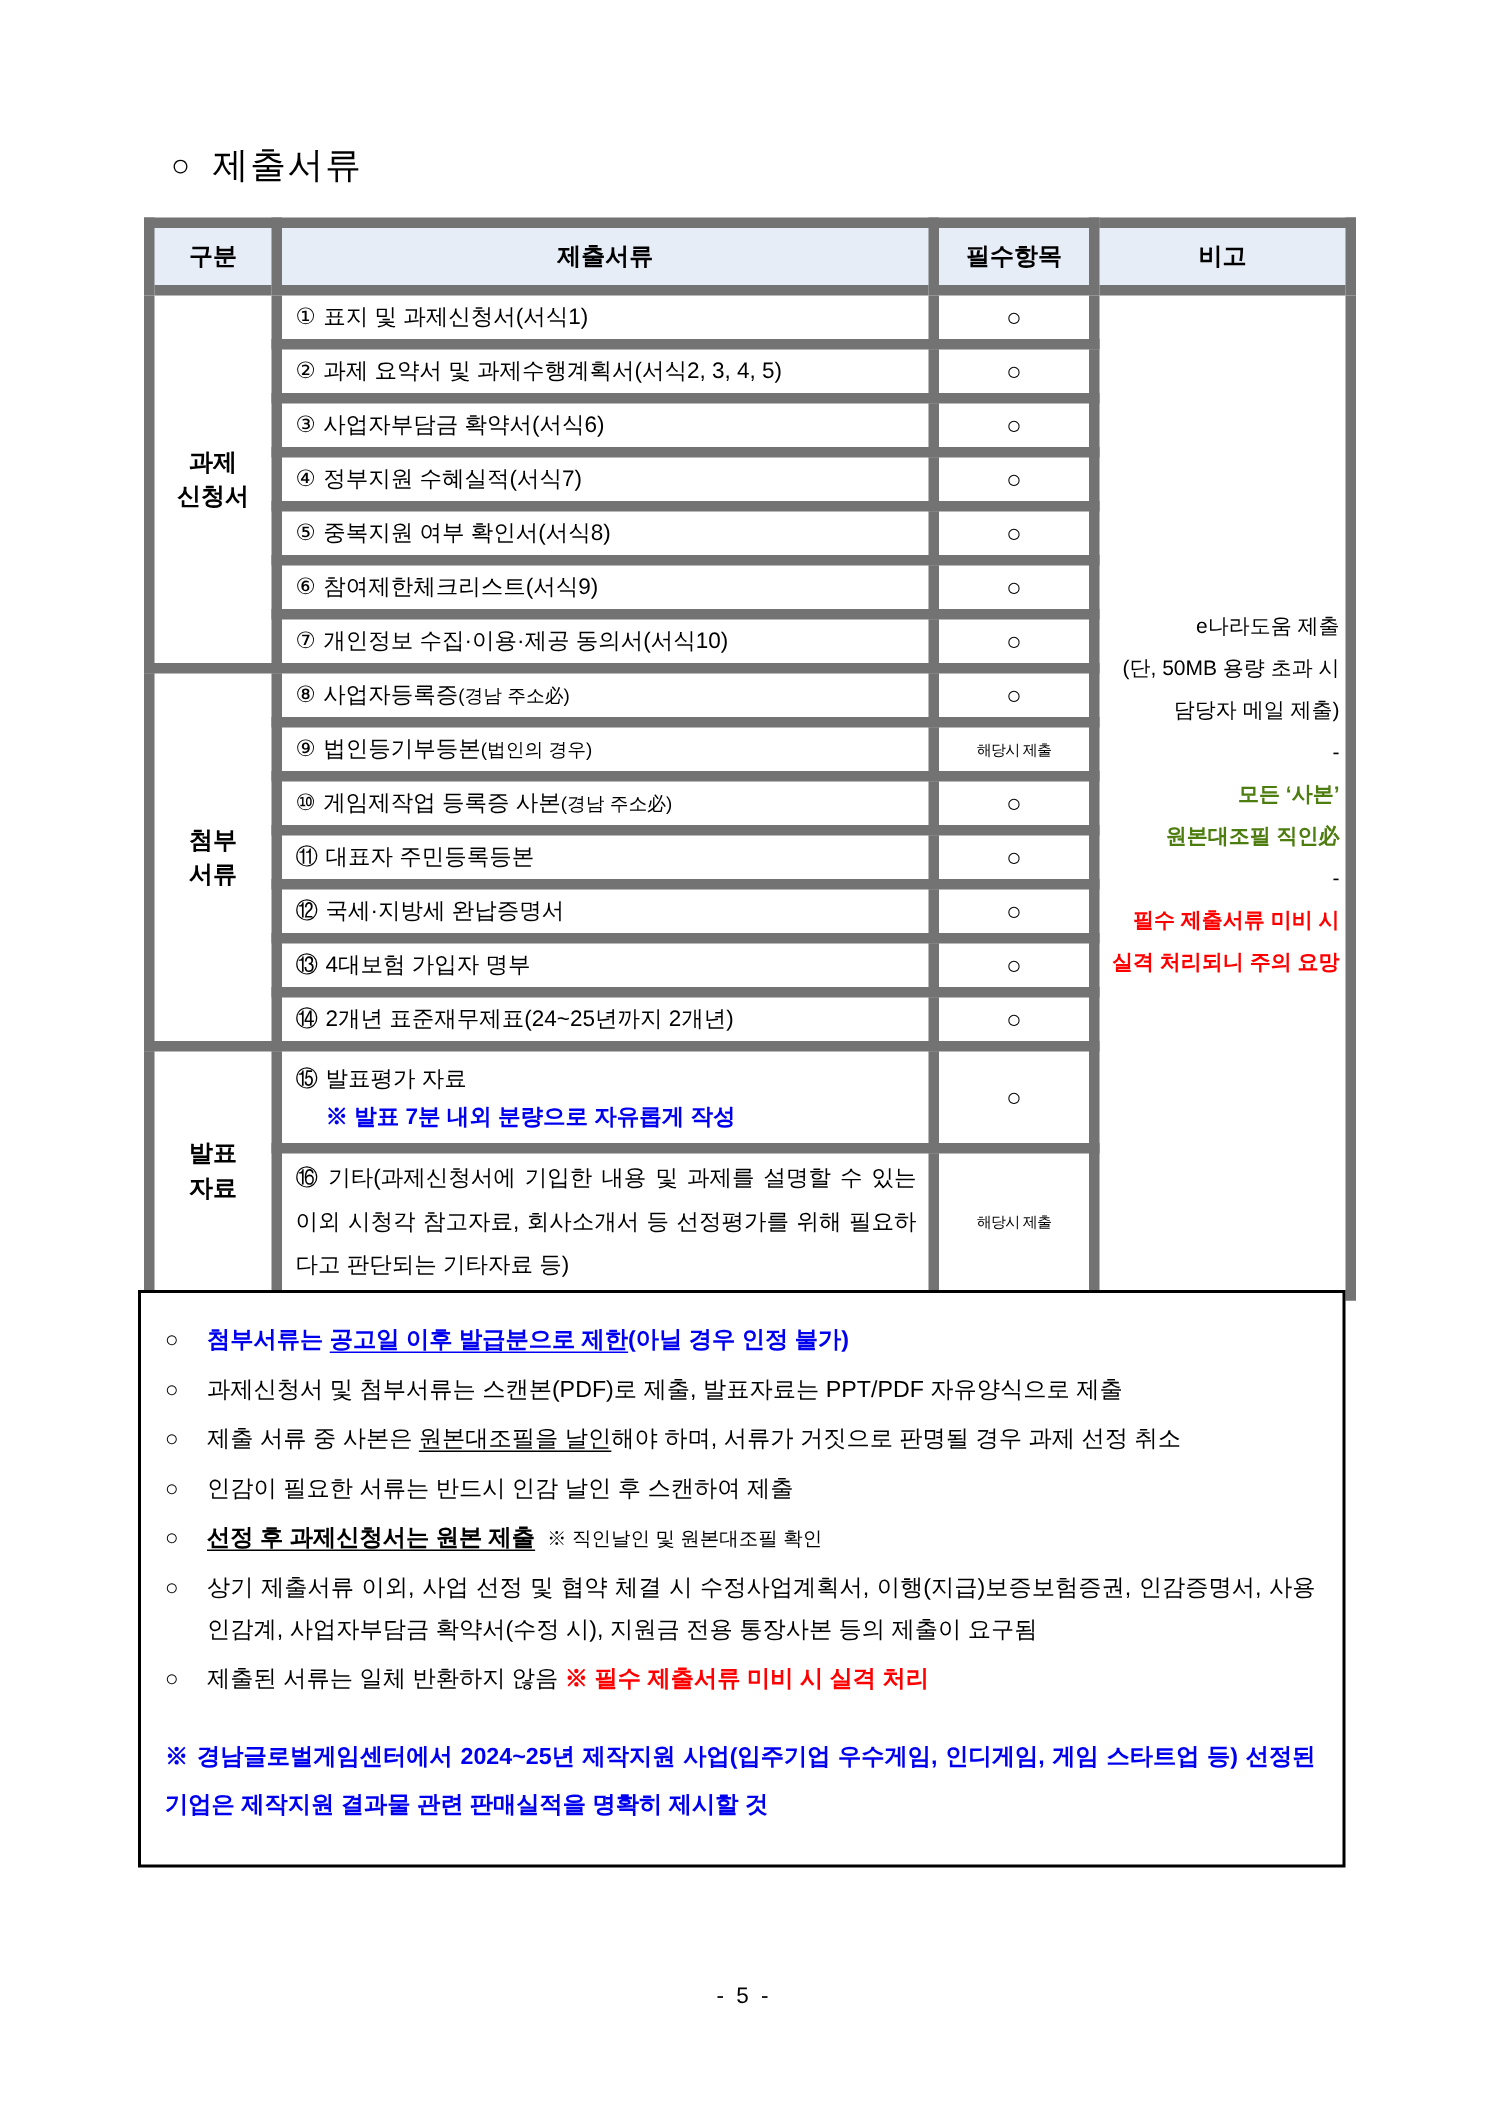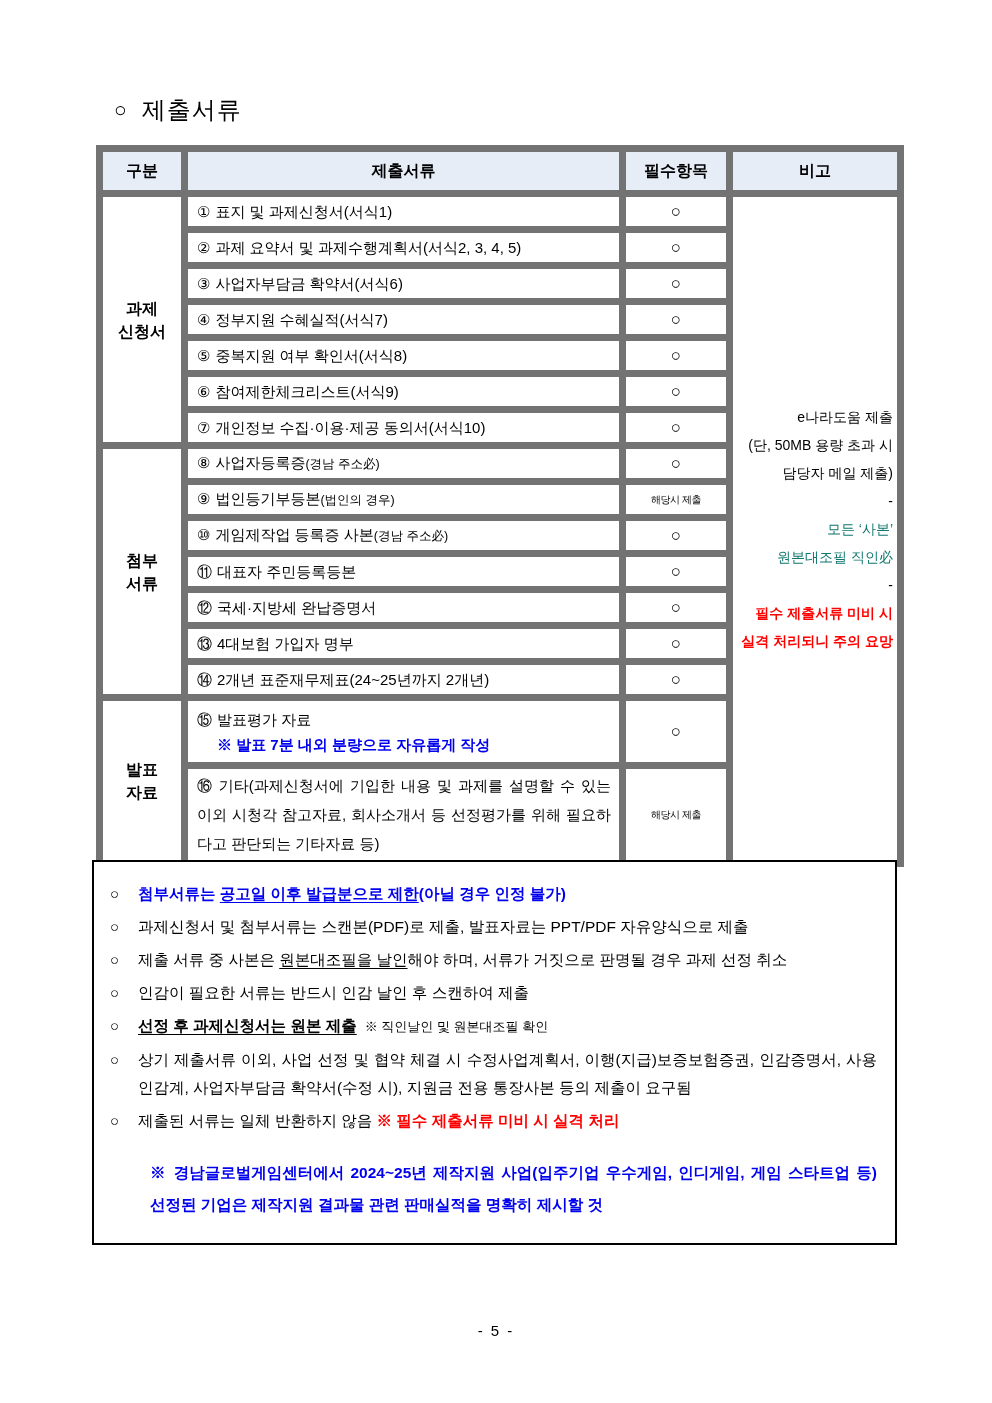--- a/index.html
+++ b/index.html
@@ -28,39 +28,39 @@
   tr.r36{height:36px;} tr.r68{height:68px;} tr.r94{height:80px;}
   td.group{font-size:16px;font-weight:bold;text-align:center;line-height:23px;}
   td.doc{font-size:15px;padding:2px 8px 2px 9px;text-align:left;line-height:21px;}
   td.doc .num{margin-right:5px;}
   td.doc .sm{font-size:12.5px;}
   td.doc .sub{color:#0000ee;font-weight:bold;margin-left:20px;margin-top:4px;font-size:15px;}
   td.doc.wrap{line-height:29px;text-align:justify;}
   td.req{text-align:center;font-size:17px;padding:0 2px;}
   td.req.req-text{font-size:10px;letter-spacing:-0.5px;}
   td.remark{font-size:14px;text-align:right;line-height:28px;padding:6px 4px;}
-  td.remark .blue{color:#0f766e;font-weight:normal;}
+  td.remark .blue{color:#4d7c0f;font-weight:bold;}
   td.remark .red{color:#ff0000;font-weight:bold;}
   
   .notes-box{
     position:absolute;left:92px;top:860px;width:805px;height:385px;
     box-sizing:border-box;border:2px solid #000;background:#fff;
     padding:18px 18px 0 16px;
   }
   .note{display:flex;margin-bottom:5px;font-size:15.5px;line-height:28px;}
   .note .nb{flex:none;width:28px;font-size:15px;}
   .note .nc{flex:1;text-align:justify;}
   .bb{color:#0000ee;font-weight:bold;}
   .bd{font-weight:bold;}
   .rd{color:#ff0000;font-weight:bold;}
   .u{text-decoration:underline;text-underline-offset:3px;}
   .note .smn{font-size:13px;font-weight:normal;color:#000;margin-left:8px;}
   .footnote{
     margin-top:22px;color:#0000ee;font-weight:bold;
-    font-size:15.5px;line-height:32px;text-align:justify;margin-left:40px;
+    font-size:15.5px;line-height:32px;text-align:justify;
   }
   
   .pageno{position:absolute;left:0;top:1322px;width:100%;text-align:center;font-size:15px;letter-spacing:2px;}
 </style>
 </head>
 <body>
 
 <div class="page">
 
   <div class="title">

